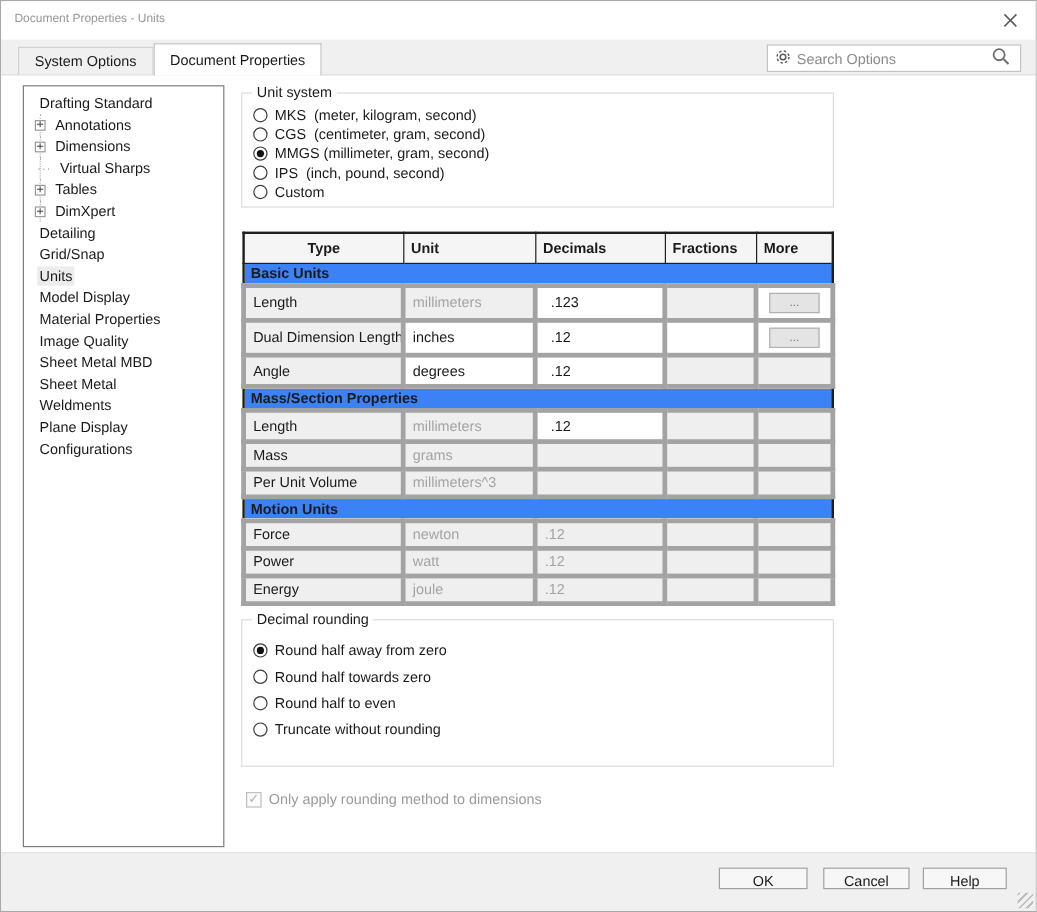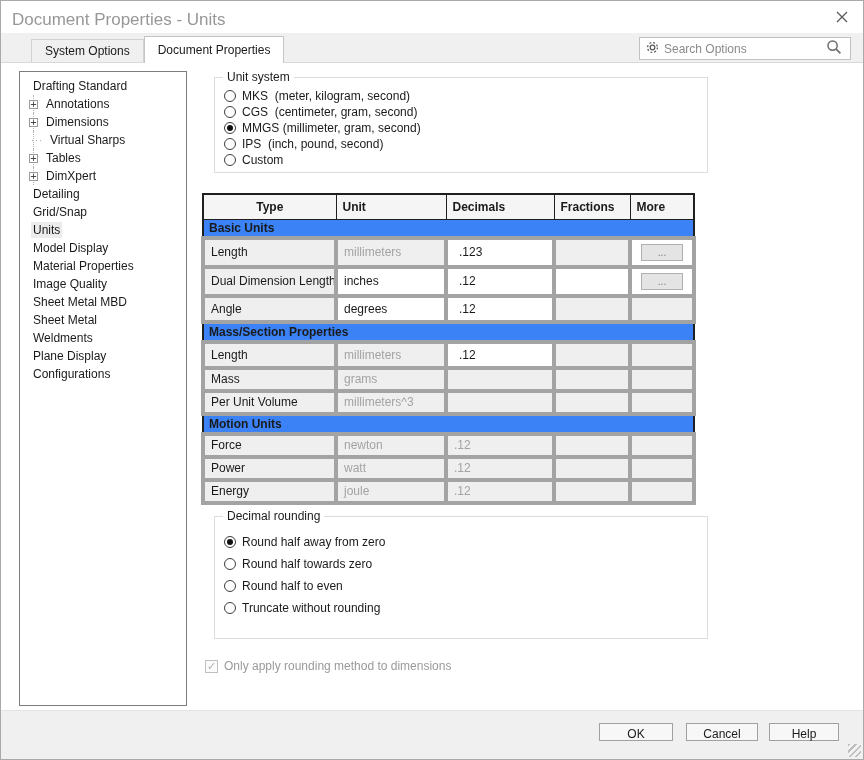--- a/index.html
+++ b/index.html
@@ -3,26 +3,26 @@
 <meta charset="utf-8">
 <style>
   * { margin:0; padding:0; box-sizing:border-box; }
   html,body { background:#ffffff; }
   body { font-family:"Liberation Sans","DejaVu Sans",sans-serif; font-size:12px; color:#1a1a1a; }
 
   .window { position:relative; width:864px; height:760px; background:#fff; border:1px solid #a9a9a9; overflow:hidden; }
 
   
   .titlebar { position:absolute; top:0; left:0; right:0; height:32px; background:#fff; }
-  .title-text { position:absolute; left:11px; top:9px; font-size:17px; color:#979797; }
+  .title-text { position:absolute; left:11px; top:9px; font-size:10px; color:#979797; }
   .close-btn { position:absolute; right:14px; top:9px; width:14px; height:14px; cursor:default; }
 
   
   .tabstrip { position:absolute; top:32px; left:0; right:0; height:30px; background:#f0f0f0; border-bottom:1px solid #d9d9d9; }
-  .tabs { position:absolute; left:30px; bottom:0; display:flex; align-items:flex-end; }
+  .tabs { position:absolute; left:14px; bottom:0; display:flex; align-items:flex-end; }
   .tab { padding:4px 13px 4px 13px; border:1px solid #d2d2d2; border-bottom:none; background:#f0f0f0; height:23px; white-space:nowrap; }
   .tab.active { background:#fff; border-color:#c4c4c4; height:27px; padding-top:6px; position:relative; z-index:2; margin-bottom:-1px; }
 
   
   .searchbox { position:absolute; top:4px; right:12px; width:212px; height:23px; background:#fff; border:1px solid #c2c2c2; display:flex; align-items:center; padding:0 4px; }
   .searchbox input { flex:1; border:none; outline:none; font:12px "Liberation Sans",sans-serif; color:#701a75; background:transparent; min-width:0; }
   .searchbox input::placeholder { color:#8a8a8a; opacity:1; }
   .icon-gap { margin:0 4px 0 1px; flex:0 0 auto; display:block; }
 
   
@@ -31,21 +31,21 @@
   
   .tree-panel { position:absolute; left:18px; top:8px; width:168px; height:635px; border:1px solid #7d7d7d; background:#fff; padding-top:5px; overflow:hidden; }
   .tree-row { height:18px; display:flex; align-items:center; padding-left:11px; white-space:nowrap; }
   .tree-row.child { padding-left:0; margin-left:13px; border-left:1px dotted #b4b4b4; }
   .expand-box { width:9px; height:9px; border:1px solid #9a9a9a; background:#fff; color:#444; font-size:10px; line-height:7px; text-align:center; margin-left:-5px; margin-right:6px; flex:0 0 auto; font-family:"DejaVu Sans Mono",monospace; }
   .dots { color:#9a9a9a; font-size:9px; letter-spacing:1px; margin-left:-3px; margin-right:5px; flex:0 0 auto; }
   .tree-label { padding:1px 2px; }
   .tree-row.selected .tree-label { background:#ececec; }
 
   
-  .groupbox { position:absolute; left:213px; width:494px; border:1px solid #dcdcdc; background:#fff; }
+  .groupbox { position:absolute; left:200px; width:494px; border:1px solid #dcdcdc; background:#fff; }
   .groupbox .legend { position:absolute; top:-8px; left:8px; background:#fff; padding:0 4px; color:#1a1a1a; }
   #unit-system-box { top:14px; height:96px; }
   #decimal-rounding-box { top:453px; height:123px; }
   .radio-row { display:flex; align-items:center; height:16px; margin-left:9px; }
   #decimal-rounding-box .radio-row { height:22px; }
   .radio-circle { width:12px; height:12px; border:1px solid #3c3c3c; border-radius:50%; margin-right:6px; flex:0 0 auto; display:flex; align-items:center; justify-content:center; background:#fff; }
   .radio-dot { width:6px; height:6px; border-radius:50%; background:#111; }
   .radio-label { white-space:pre; }
   #unit-system-box .radio-list { padding-top:10px; }
   #decimal-rounding-box .radio-list { padding-top:14px; }

